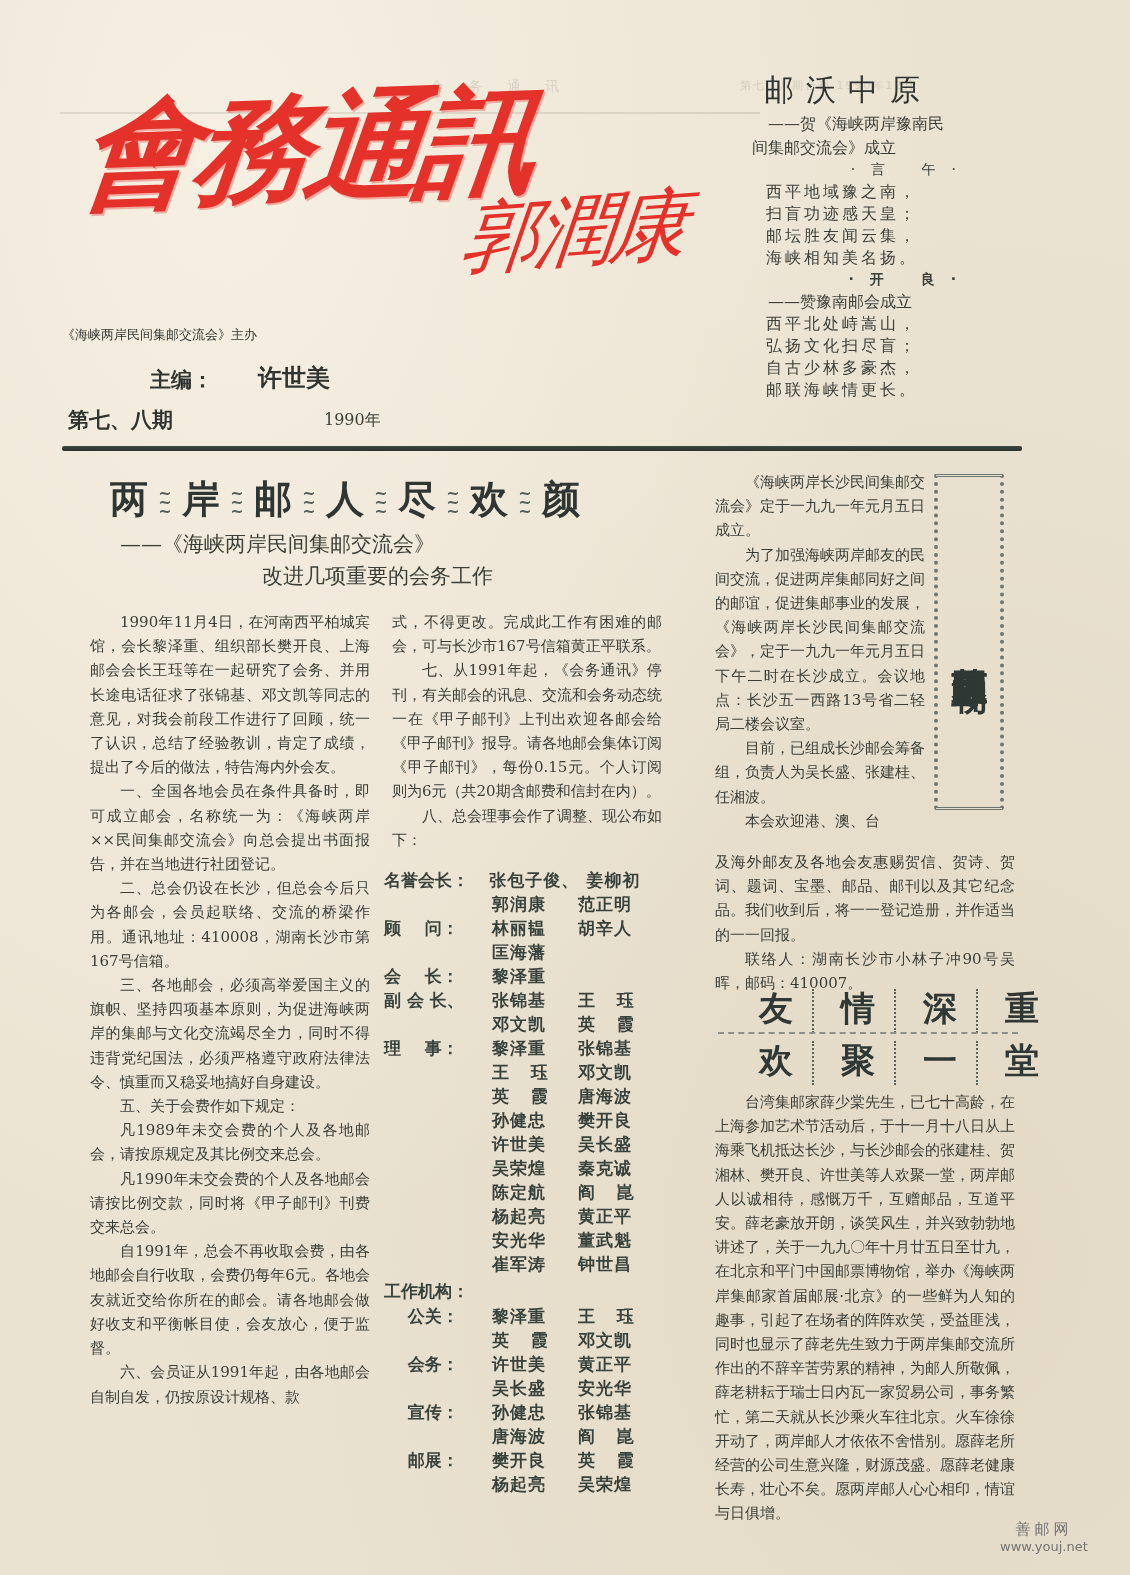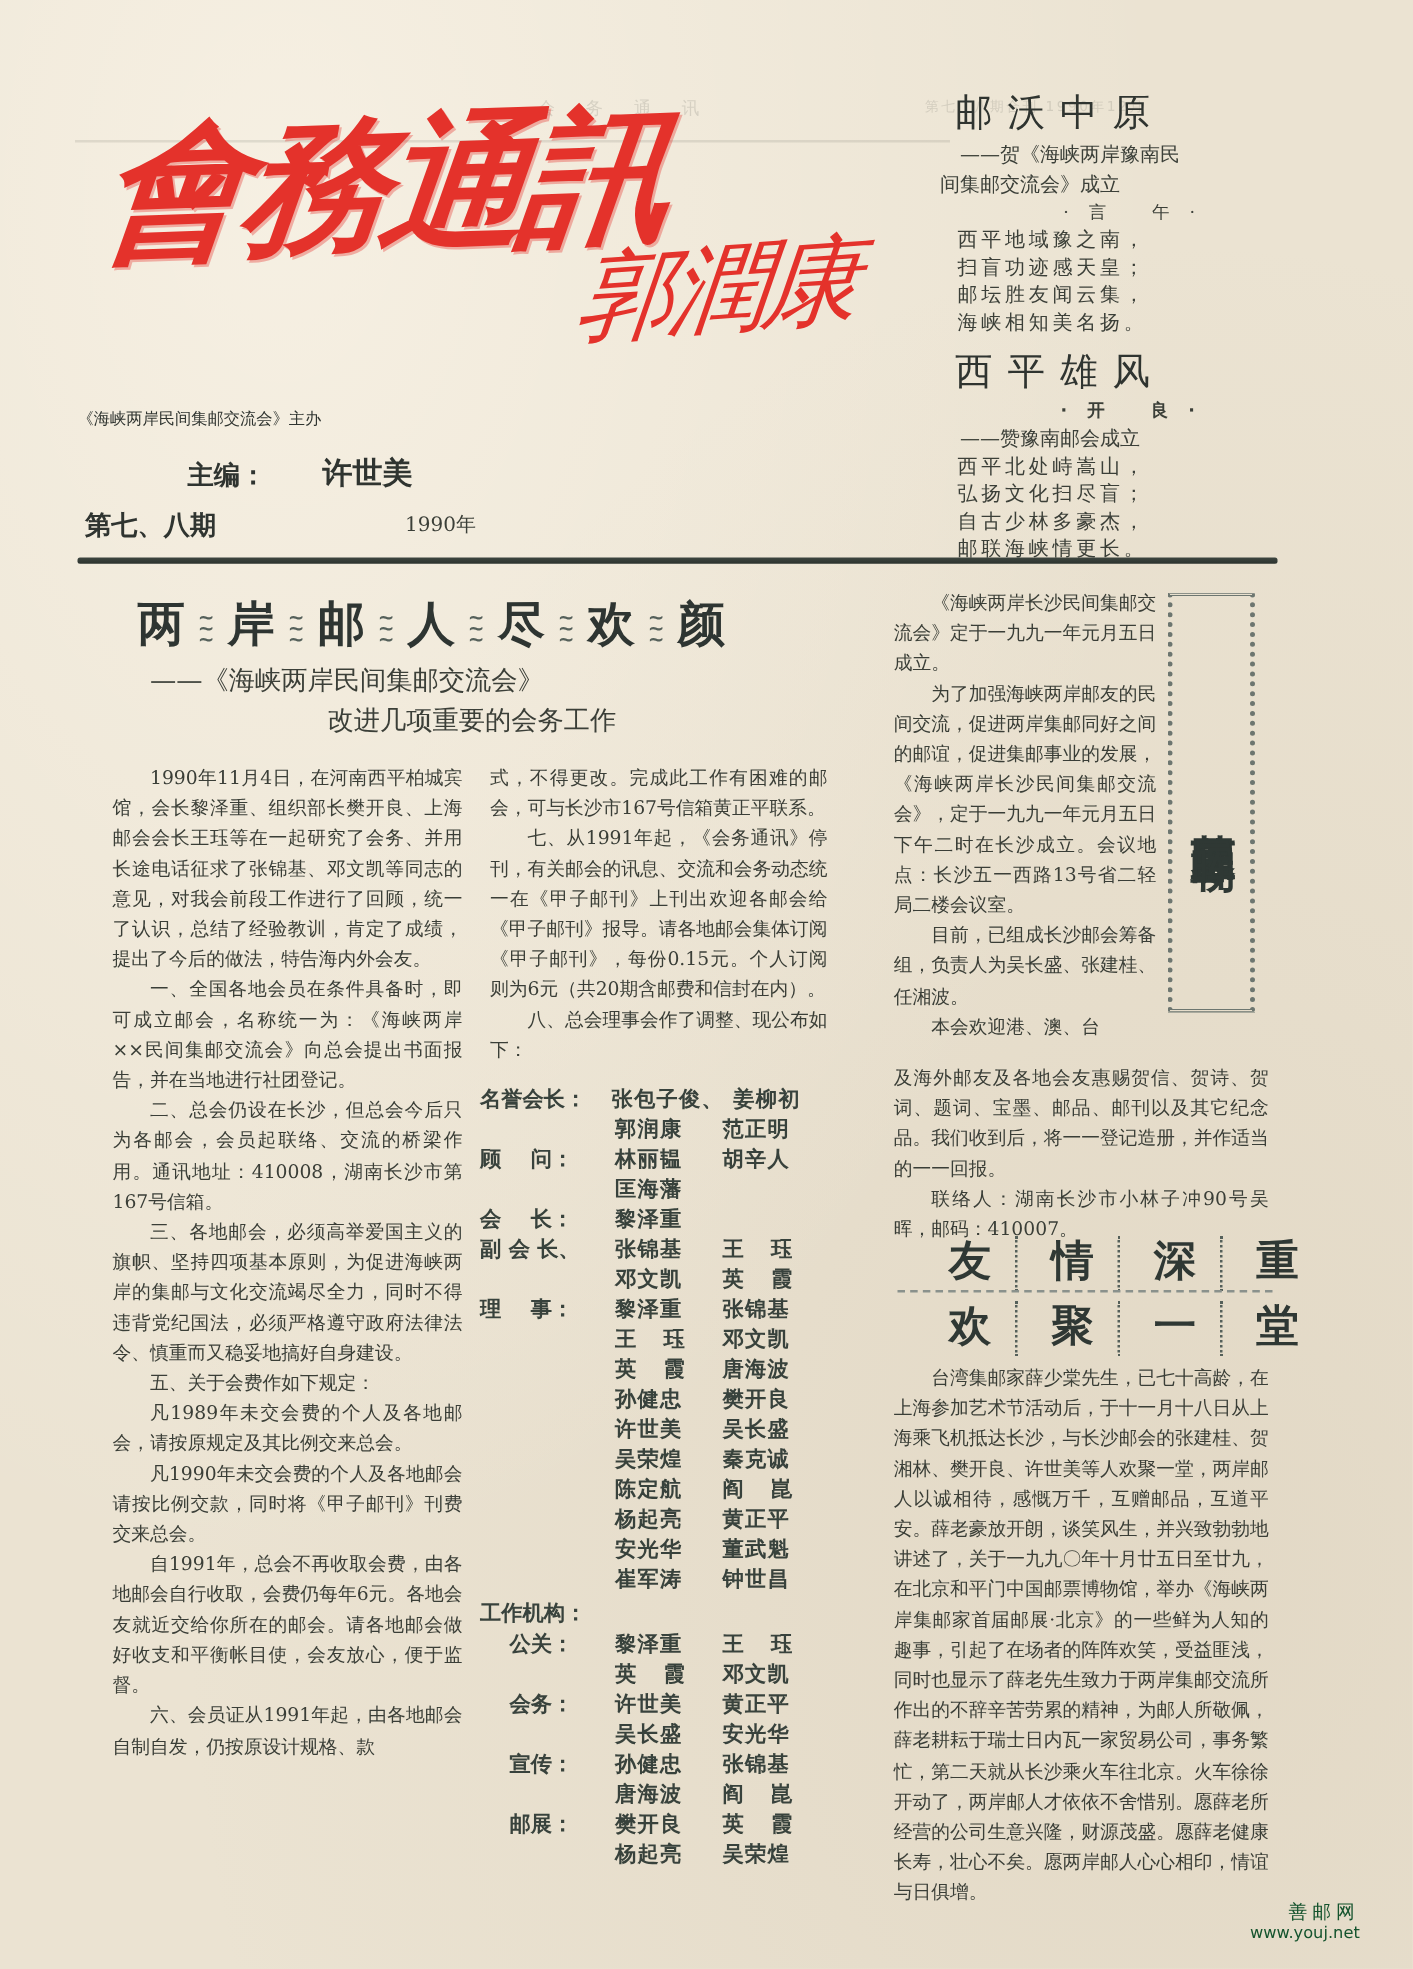--- a/index.html
+++ b/index.html
@@ -72,21 +72,21 @@
     writing-mode:vertical-rl; font-size:36px; color:#2f3834; font-weight:bold;
     margin:10px auto 0 auto; letter-spacing:2px; height:316px; text-align:center;
     font-family:"DejaVu Sans", sans-serif;
   }
   .h2a { left:750px; top:986px; font-size:34px; color:#2f3834; font-weight:bold; font-family:"DejaVu Sans", sans-serif; }
   .h2b { left:750px; top:1038px; font-size:34px; color:#2f3834; font-weight:bold; font-family:"DejaVu Sans", sans-serif; }
   .h2a span, .h2b span { display:inline-block; width:52px; text-align:center; }
   .h2a .sep, .h2b .sep { width:8px; font-size:14px; color:#55605a; border-left:2px dotted #55605a; height:44px; vertical-align:middle; margin:0 10px; }
   .wave { left:718px; top:1032px; width:300px; height:4px; border-top:2px dashed #8a918c; }
   .col-e { left:715px; top:1090px; width:300px; }
-  .watermark { left:1000px; top:1520px; text-align:right; color:#14532d; }
+  .watermark { left:1000px; top:1520px; text-align:center; color:#737373; }
   .watermark .wm1 { font-size:15px; letter-spacing:4px; }
   .watermark .wm2 { font-size:13px; font-family:"DejaVu Sans", sans-serif; }
 </style>
 </head>
 <body>
 
 <div class="abs ghost" style="left:430px;top:78px;">会 务 通 讯</div>
 <div class="abs ghost" style="left:740px;top:78px;font-size:11px;letter-spacing:2px;">第七、八期合刊  1990年12月</div>
 <div class="abs ghost-rule" style="left:60px;top:112px;width:700px;"></div>
 
@@ -100,21 +100,20 @@
 
 <div class="abs poem">
   <div class="ptitle">邮沃中原</div>
   <div class="psub" style="padding-left:16px;">——贺《海峡两岸豫南民</div>
   <div class="psub">间集邮交流会》成立</div>
   <div class="pauthor">·言 午·</div>
   <div class="pline">西平地域豫之南，</div>
   <div class="pline">扫盲功迹感天皇；</div>
   <div class="pline">邮坛胜友闻云集，</div>
   <div class="pline">海峡相知美名扬。</div>
-  <div class="ptitle" style="margin-top:8px;">西平雄风</div>
   <div class="pauthor" style="font-weight:bold;font-family:'DejaVu Sans',sans-serif;">·开 良·</div>
   <div class="psub" style="padding-left:16px;">——赞豫南邮会成立</div>
   <div class="pline">西平北处峙嵩山，</div>
   <div class="pline">弘扬文化扫尽盲；</div>
   <div class="pline">自古少林多豪杰，</div>
   <div class="pline">邮联海峡情更长。</div>
 </div>
 
 <div class="abs main-rule"></div>
 

